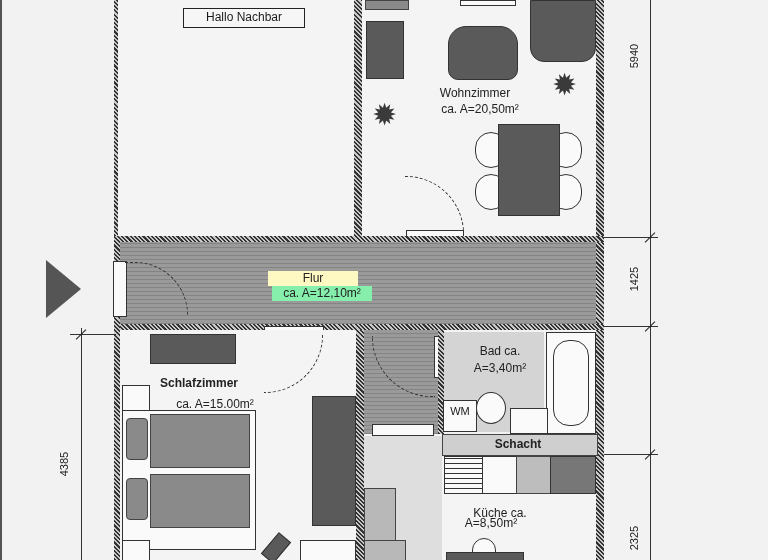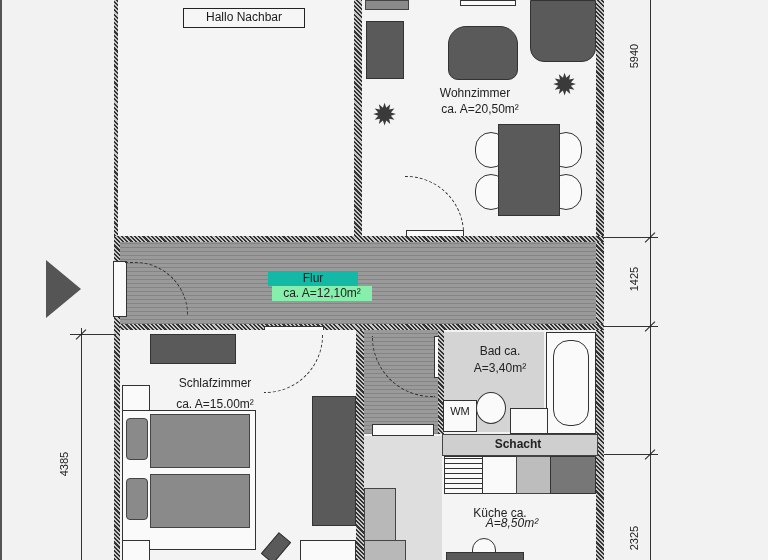--- a/index.html
+++ b/index.html
@@ -82,31 +82,31 @@
 <div class="dark-furn" style="left:498px;top:124px;width:60px;height:90px;"></div>
 <div class="door-arc" style="left:405px;top:176px;width:58px;height:58px;border-radius:0 58px 0 0;"></div>
 <div class="white-box" style="left:406px;top:230px;width:56px;height:8px;"></div>
 
 <div class="hatch" style="left:114px;top:236px;width:490px;height:6px;"></div>
 <div class="floor-wood" style="left:120px;top:242px;width:476px;height:82px;"></div>
 <div class="hatch" style="left:114px;top:324px;width:490px;height:6px;"></div>
 <div class="hatch" style="left:114px;top:236px;width:6px;height:324px;"></div>
 <div class="white-box" style="left:113px;top:261px;width:12px;height:54px;"></div>
 <div class="door-arc" style="left:125px;top:262px;width:62px;height:52px;border-radius:0 60px 0 0;"></div>
-<div class="label" style="left:268px;top:271px;width:90px;background:#14b8a6;">Flur</div>
+<div class="label" style="left:268px;top:271px;width:90px;background:#fef9c3;">Flur</div>
 <div class="label" style="left:272px;top:286px;width:100px;background:#86efac;">ca. A=12,10m²</div>
 <div class="white-box" style="left:264px;top:326px;width:58px;height:8px;"></div>
 
 <div class="abs" style="left:46px;top:260px;width:0;height:0;border-top:29px solid transparent;border-bottom:29px solid transparent;border-left:35px solid #555;"></div>
 
 <div class="room light" style="left:120px;top:330px;width:236px;height:230px;"></div>
 <div class="hatch" style="left:356px;top:330px;width:8px;height:230px;"></div>
 <div class="dark-furn" style="left:150px;top:334px;width:84px;height:28px;"></div>
 <div class="door-arc" style="left:264px;top:334px;width:58px;height:58px;border-radius:0 0 58px 0;border-top:none;border-bottom:1px dashed #333;border-right:1px dashed #333;"></div>
-<div class="label" style="left:160px;top:376px;width:110px;">Schlafzimmer</div>
+<div class="label" style="left:144px;top:376px;width:110px;font-weight:bold;">Schlafzimmer</div>
 <div class="label" style="left:160px;top:397px;width:110px;text-align:center;">ca. A=15.00m²</div>
 <div class="white-box" style="left:122px;top:385px;width:26px;height:24px;"></div>
 <div class="white-box" style="left:122px;top:410px;width:132px;height:138px;"></div>
 <div class="mid-furn" style="left:126px;top:418px;width:20px;height:40px;border-radius:4px;"></div>
 <div class="mid-furn" style="left:150px;top:414px;width:98px;height:52px;"></div>
 <div class="mid-furn" style="left:126px;top:478px;width:20px;height:40px;border-radius:4px;"></div>
 <div class="mid-furn" style="left:150px;top:474px;width:98px;height:52px;"></div>
 <div class="white-box" style="left:122px;top:540px;width:26px;height:20px;"></div>
 <div class="dark-furn" style="left:312px;top:396px;width:42px;height:128px;"></div>
 <div class="dark-furn" style="left:268px;top:534px;width:14px;height:26px;transform:rotate(40deg);"></div>
@@ -132,21 +132,21 @@
 
 <div class="room" style="left:442px;top:434px;width:154px;height:20px;background:#cfcfcf;border:1px solid #444;"></div>
 <div class="label" style="left:470px;top:437px;width:96px;font-weight:bold;font-size:12px;">Schacht</div>
 
 <div class="room light" style="left:442px;top:456px;width:154px;height:104px;"></div>
 <div class="white-box" style="left:444px;top:456px;width:38px;height:36px;background:repeating-linear-gradient(0deg,#fafafa 0 4px,#333 4px 5px);"></div>
 <div class="white-box" style="left:482px;top:456px;width:34px;height:36px;"></div>
 <div class="mid-furn" style="left:516px;top:456px;width:34px;height:36px;background:#bdbdbd;"></div>
 <div class="dark-furn" style="left:550px;top:456px;width:44px;height:36px;background:#777;"></div>
 <div class="label" style="left:450px;top:500px;width:100px;margin-top:6px;">Küche ca.</div>
-<div class="label" style="left:462px;top:516px;width:100px;font-style:italic;">A=8,50m²</div>
+<div class="label" style="left:441px;top:516px;width:100px;">A=8,50m²</div>
 <div class="white-box" style="left:472px;top:538px;width:22px;height:22px;border-radius:50% 50% 0 0;"></div>
 <div class="dark-furn" style="left:446px;top:552px;width:76px;height:8px;"></div>
 
 <div class="dim-line-v" style="left:650px;top:0;height:560px;"></div>
 <div class="dim-line-h" style="left:604px;top:237px;width:54px;"></div>
 <div class="tick" style="left:643px;top:237px;"></div>
 <div class="dim-line-h" style="left:604px;top:326px;width:54px;"></div>
 <div class="tick" style="left:643px;top:326px;"></div>
 <div class="dim-line-h" style="left:604px;top:454px;width:54px;"></div>
 <div class="tick" style="left:643px;top:454px;"></div>

